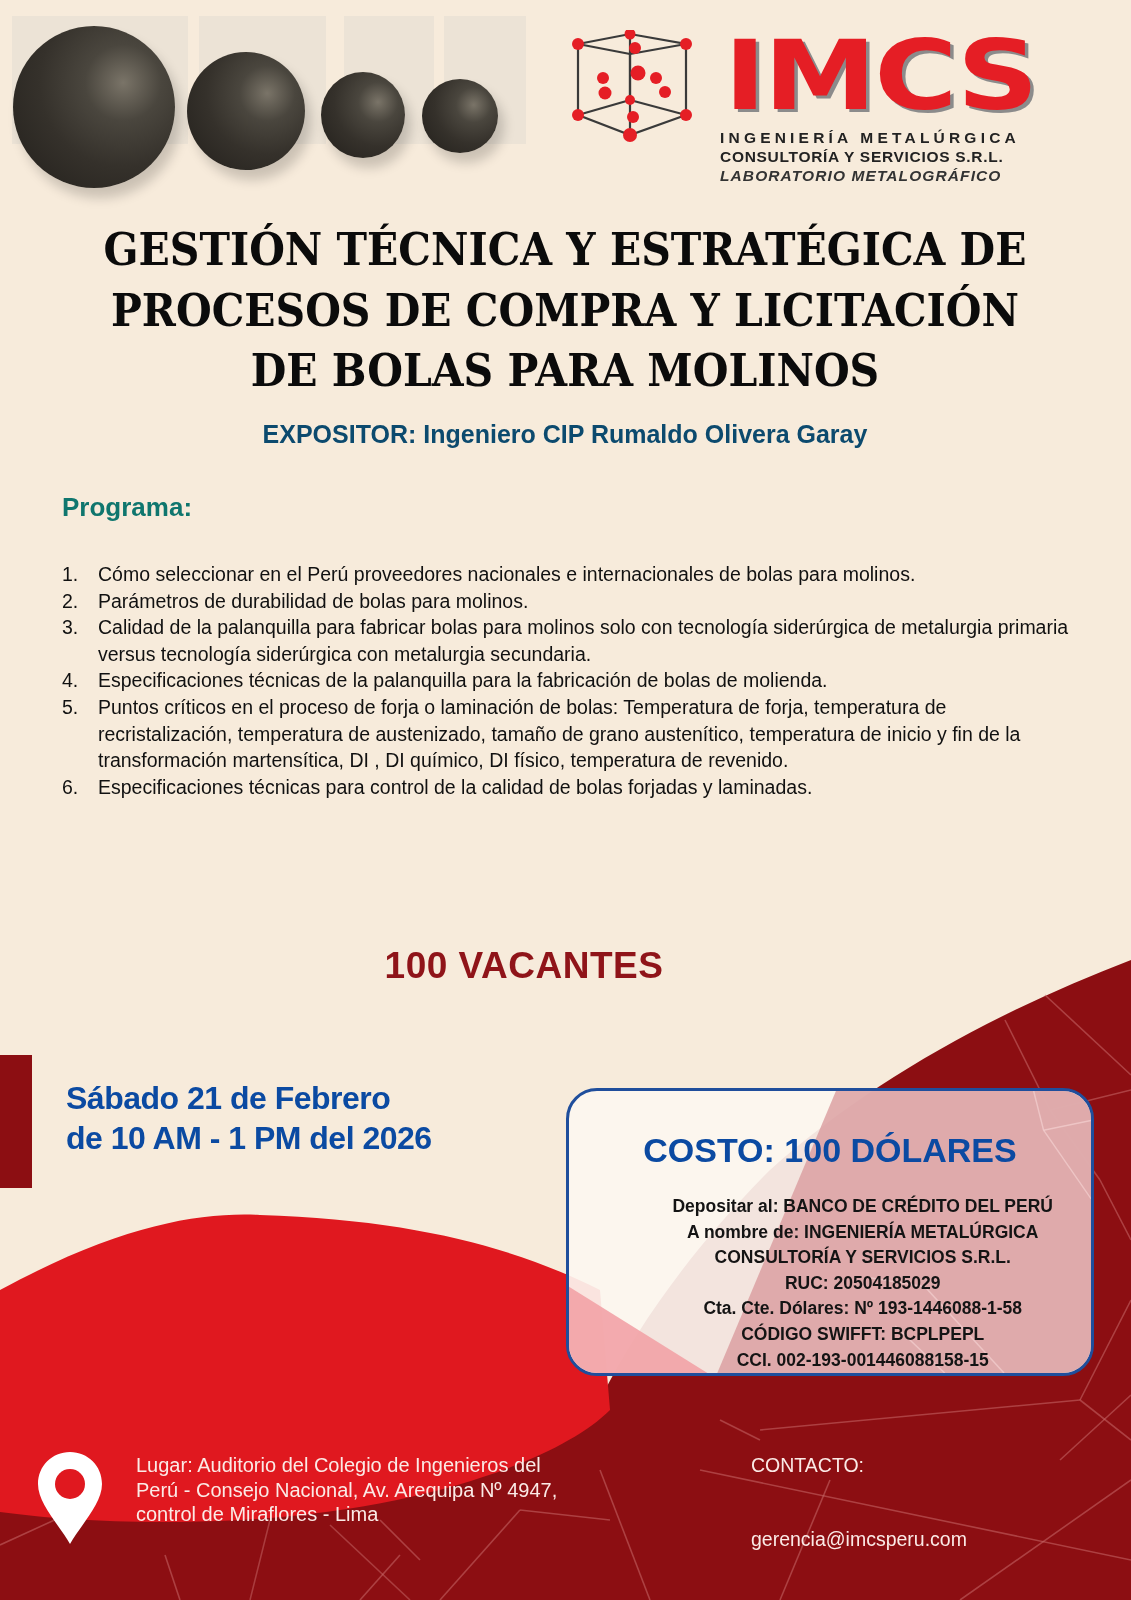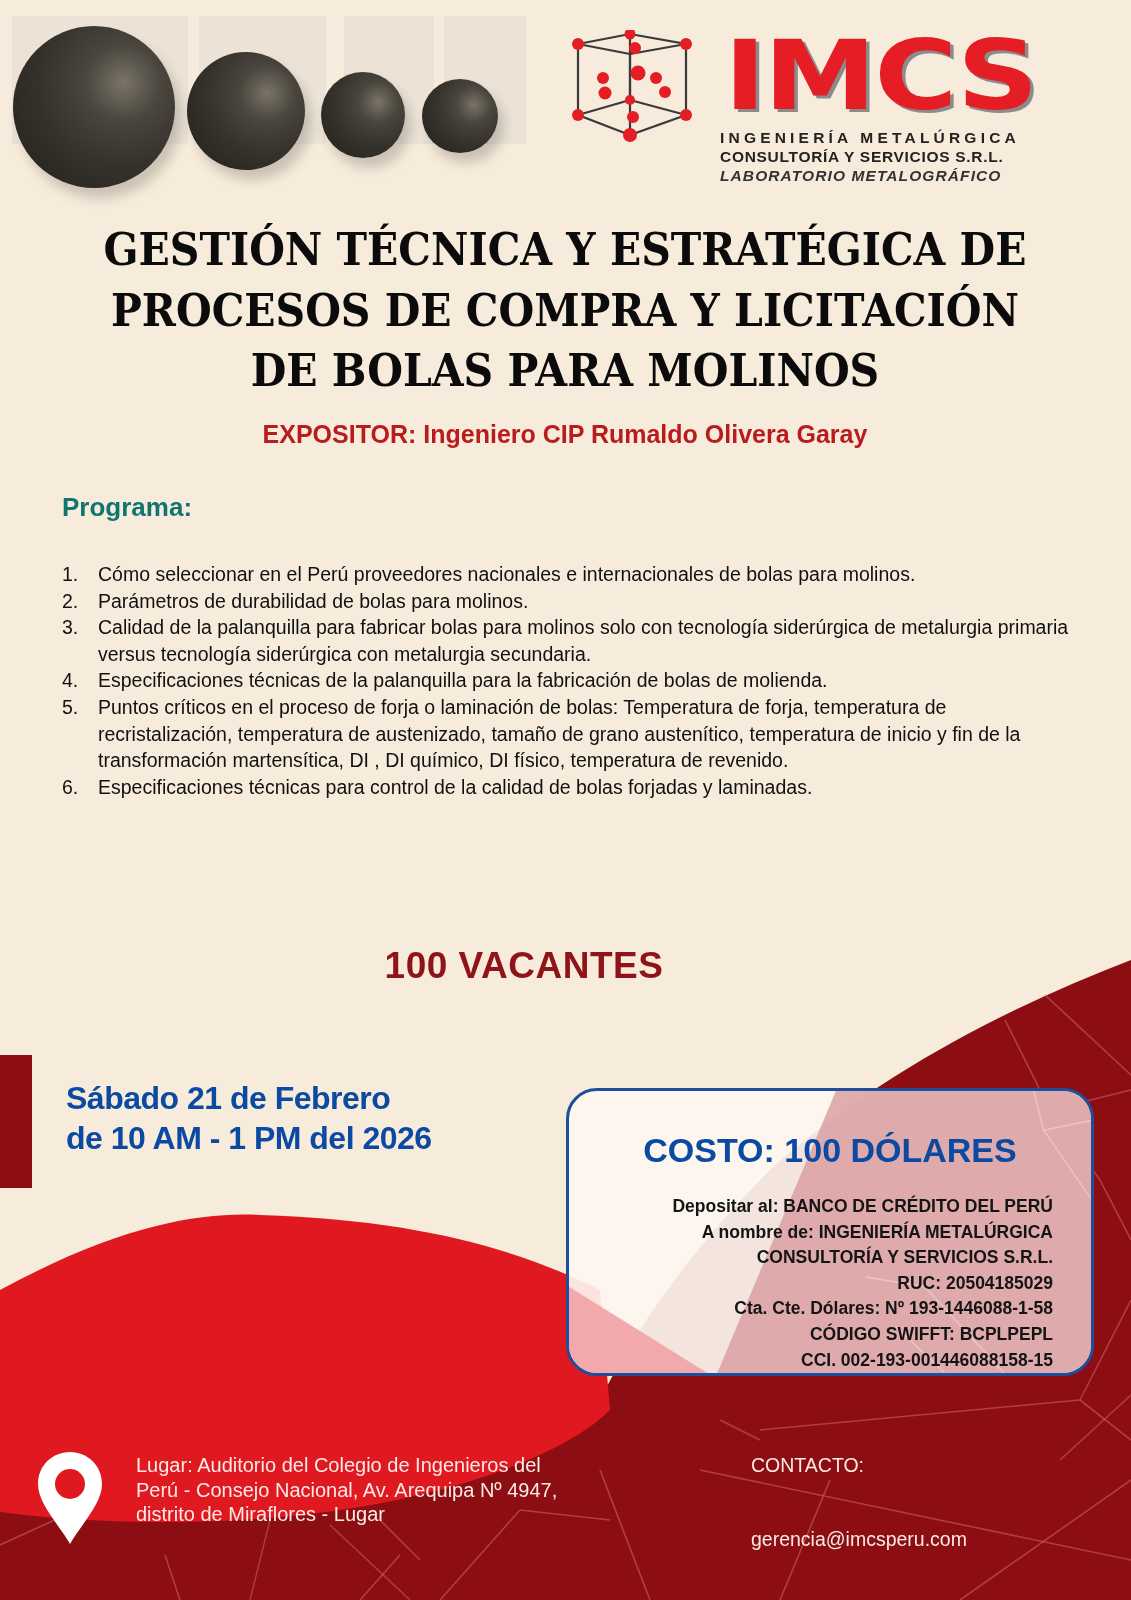--- a/index.html
+++ b/index.html
@@ -44,21 +44,21 @@
     .title {
       left: 40px; top: 220px; width: 1050px; text-align: center;
       font-family: "DejaVu Serif", serif; font-weight: 900; font-size: 41px;
       line-height: 56px; color: #0b0b0b; letter-spacing: 0px;
       transform: scaleY(1.08); transform-origin: top center;
     }
     .title div { white-space: nowrap; }
 
     .expositor {
       left: 40px; top: 420px; width: 1050px; text-align: center;
-      font-weight: bold; font-size: 25px; color: #b91c1c;
+      font-weight: bold; font-size: 25px; color: #0c4a6e;
     }
 
     .programa-label { left: 62px; top: 492px; font-weight: bold; font-size: 26px; color: #0f766e; }
 
     .program-list {
       left: 62px; top: 561px; width: 1010px; list-style: none;
       font-size: 19.5px; line-height: 26.6px; color: #111;
     }
     .program-list li { display: flex; }
     .program-list .num { width: 36px; flex-shrink: 0; }
@@ -82,21 +82,21 @@
       left: 566px; top: 1088px; width: 528px; height: 288px;
       border: 3px solid #1f4e9c; border-radius: 31px; overflow: hidden;
       background: rgba(252, 246, 240, 0.92);
     }
     .cost-card .tint { position: absolute; left: 0; top: 0; width: 100%; height: 100%; }
     .cost-title {
       position: absolute; left: 0; top: 40px; width: 100%; text-align: center;
       font-weight: 900; font-size: 34px; color: #0b4aa2; letter-spacing: 0px;
     }
     .cost-lines {
-      position: absolute; right: 38px; top: 103px; text-align: right;
+      position: absolute; right: 38px; top: 103px; text-align: center;
       font-weight: bold; font-size: 17.5px; line-height: 25.6px; color: #141414;
       white-space: nowrap;
     }
 
     
     .pin { left: 38px; top: 1452px; width: 64px; height: 92px; }
     .lugar {
       left: 136px; top: 1453px; width: 560px;
       font-size: 20px; line-height: 24.5px; color: #fbeae6;
     }
@@ -260,21 +260,21 @@
   </div>
 </div>
 
 <svg class="content pin" viewBox="0 0 64 92">
   <path d="M32 0 C 14 0, 0 14, 0 32 C 0 52, 22 74, 32 92 C 42 74, 64 52, 64 32 C 64 14, 50 0, 32 0 Z" fill="#ffffff"></path>
   <circle cx="32" cy="32" r="15" fill="#e0181f"></circle>
 </svg>
 <div class="content lugar">
   <div>Lugar: Auditorio del Colegio de Ingenieros del</div>
   <div>Perú - Consejo Nacional, Av. Arequipa Nº 4947,</div>
-  <div>distrito de Miraflores - Lugar</div>
+  <div>control de Miraflores - Lima</div>
 </div>
 
 <div class="content contacto">
   <div>CONTACTO:</div>
   <div>gerencia@imcsperu.com</div>
   
   
   
 </div>
 

